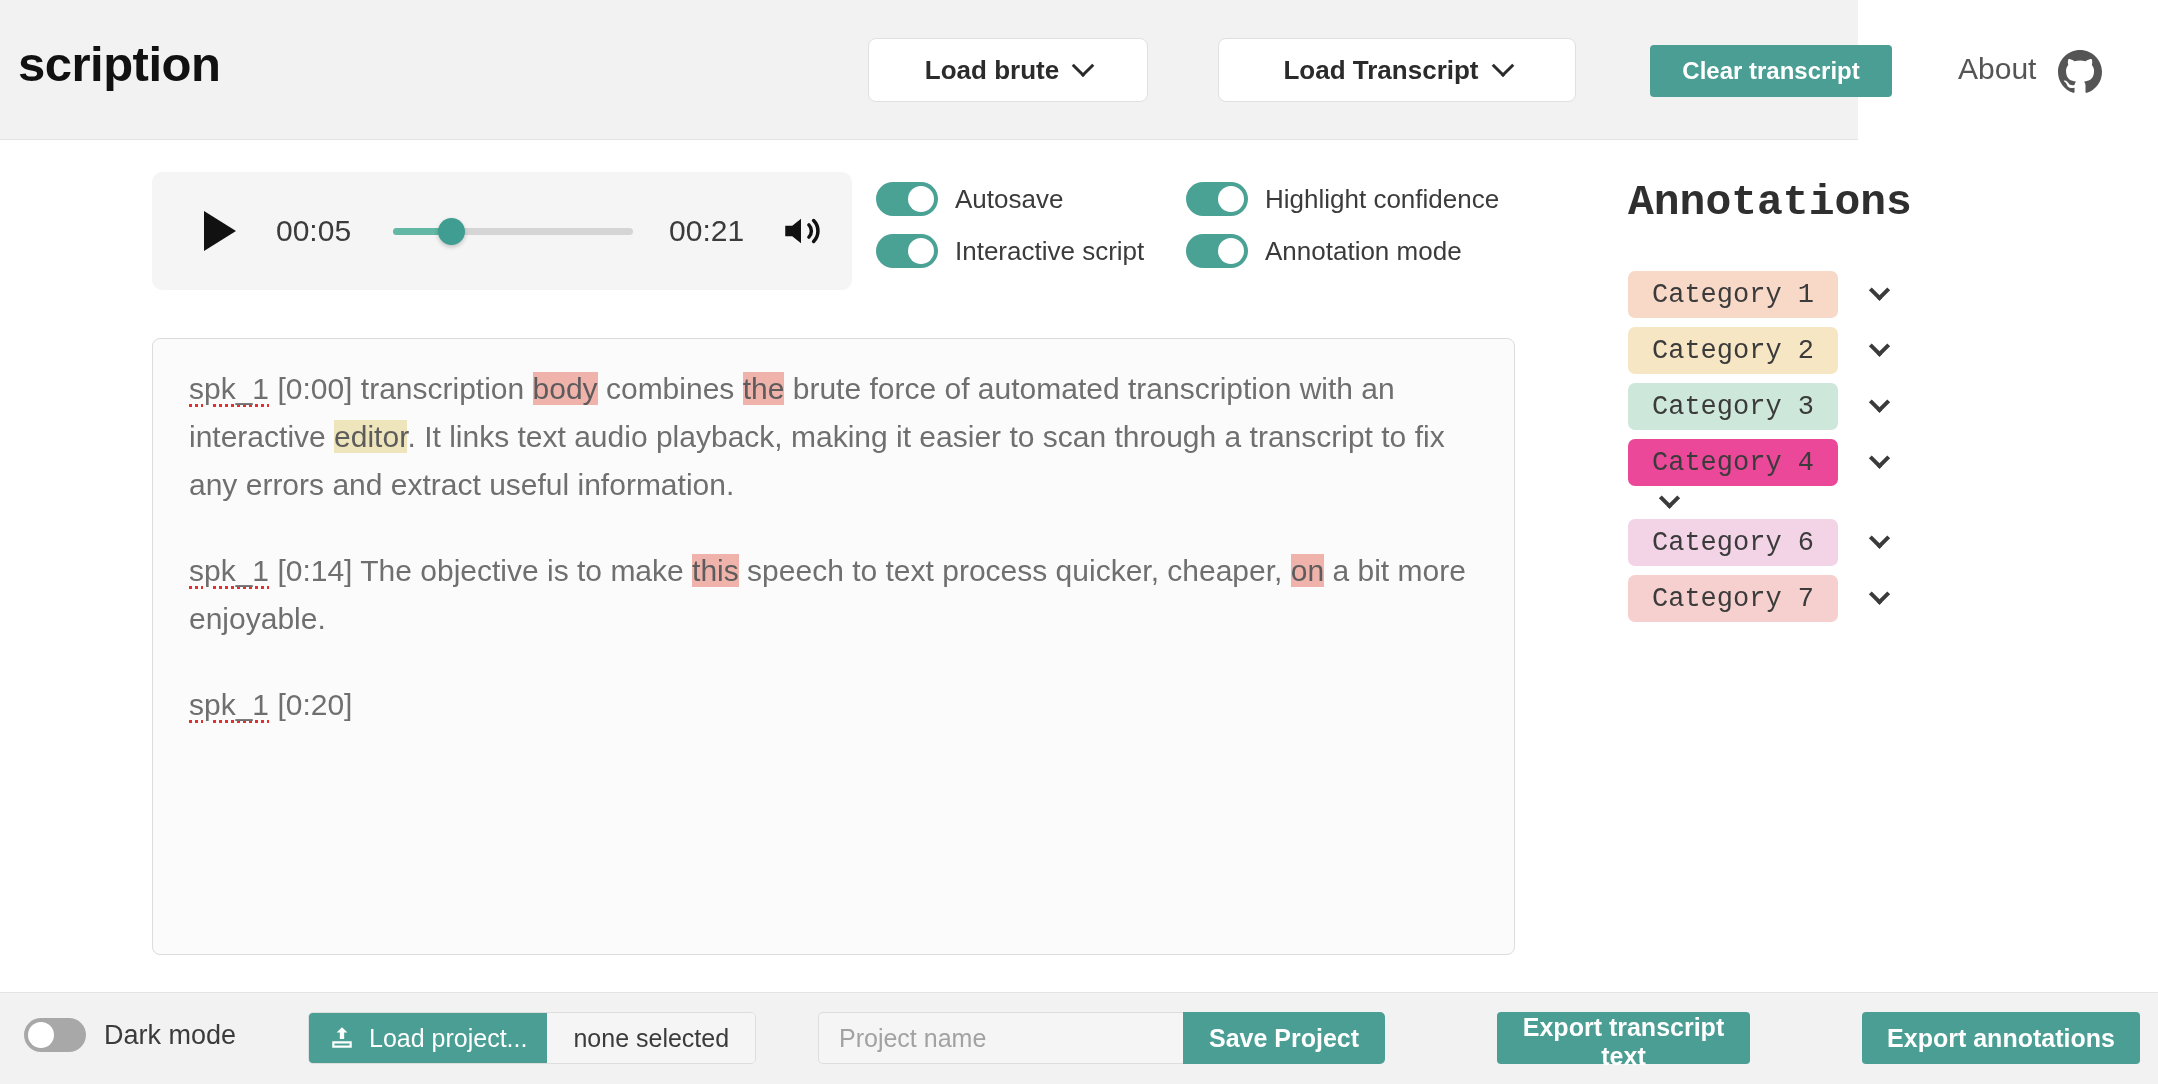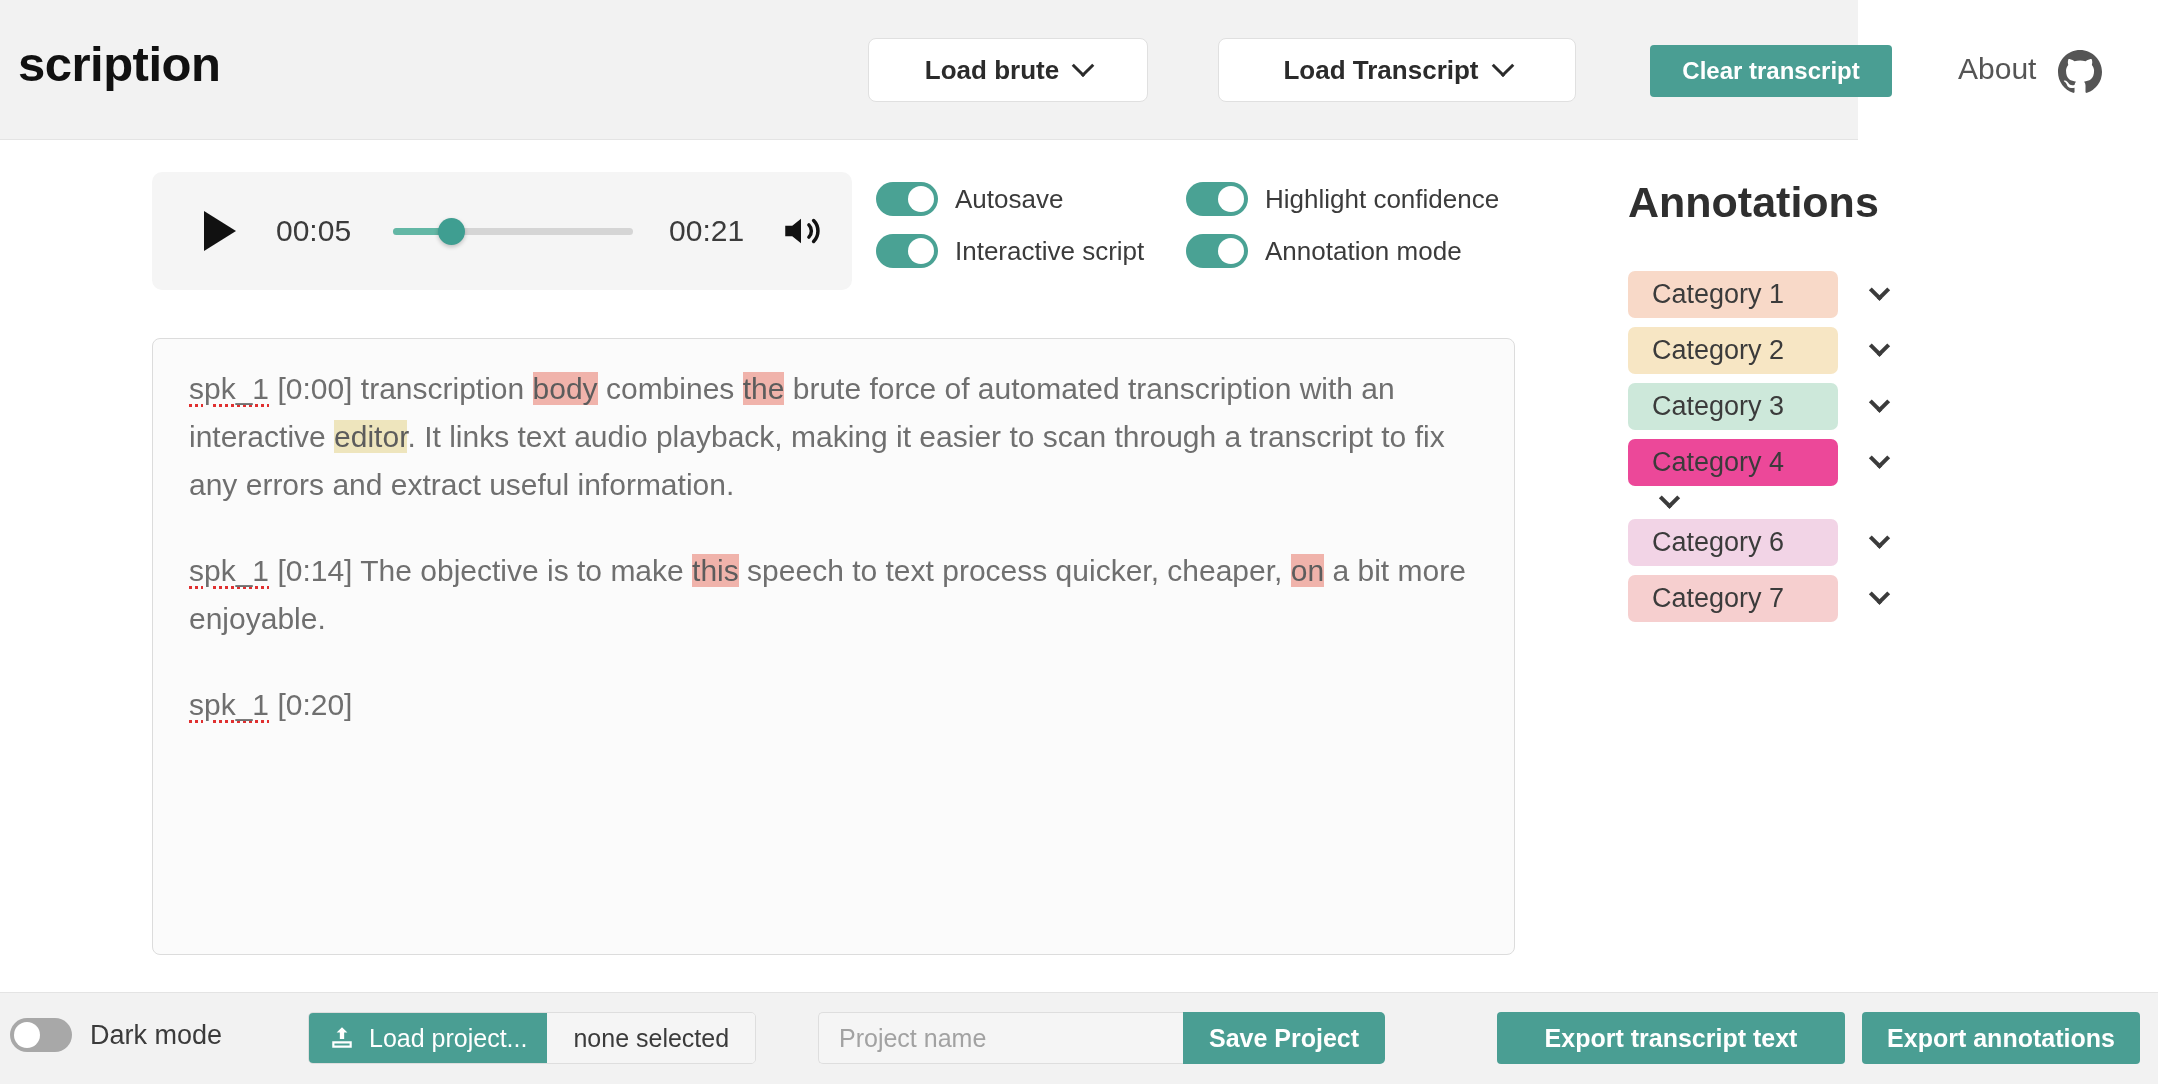--- a/index.html
+++ b/index.html
@@ -209,20 +209,21 @@
   }
   .ts { color: #6f6f6f; }
   .hl-red    { background: #f0b3ab; color: #5c5c5c; }
   .hl-yellow { background: #eee5bd; color: #5c5c5c; }
 
   
   #annotations-panel {
     position: absolute;
     left: 1628px; top: 178px;
     width: 420px;
+    font-family: Liberation Mono, monospace;
   }
   #annotations-title {
     font-size: 43px;
     font-weight: 700;
     color: #2f2f2f;
     margin: 0 0 44px 0;
   }
   .cat-row {
     display: flex;
     align-items: center;
@@ -250,21 +251,21 @@
   
   #bottombar {
     position: absolute;
     left: 0; bottom: 0;
     width: 2158px; height: 92px;
     background: #f2f2f2;
     border-top: 1px solid #e4e4e4;
   }
   #darkmode-row {
     position: absolute;
-    left: 10px; top: 25px;
+    left: 24px; top: 25px;
     display: flex;
     align-items: center;
     gap: 18px;
     cursor: pointer;
   }
   #darkmode-row .switch { width: 62px; height: 34px; }
   #darkmode-label { font-size: 27px; color: #3b3b3b; }
 
   #load-project-group {
     position: absolute;
@@ -333,21 +334,21 @@
     height: 52px;
     background: #4a9e93;
     border: none;
     border-radius: 4px;
     color: #ffffff;
     font-size: 25px;
     font-weight: 700;
     font-family: "Liberation Sans", sans-serif;
     cursor: pointer;
   }
-  #btn-export-transcript { left: 1497px; width: 348px; }
+  #btn-export-transcript { left: 1497px; width: 253px; }
   #btn-export-annotations { left: 1862px; width: 278px; }
 </style>
 </head>
 <body>
 
 <div id="topbar">
 
   <div id="app-logo">scription</div>
 
   <div class="hdr-dropdown" id="btn-load-audio">

